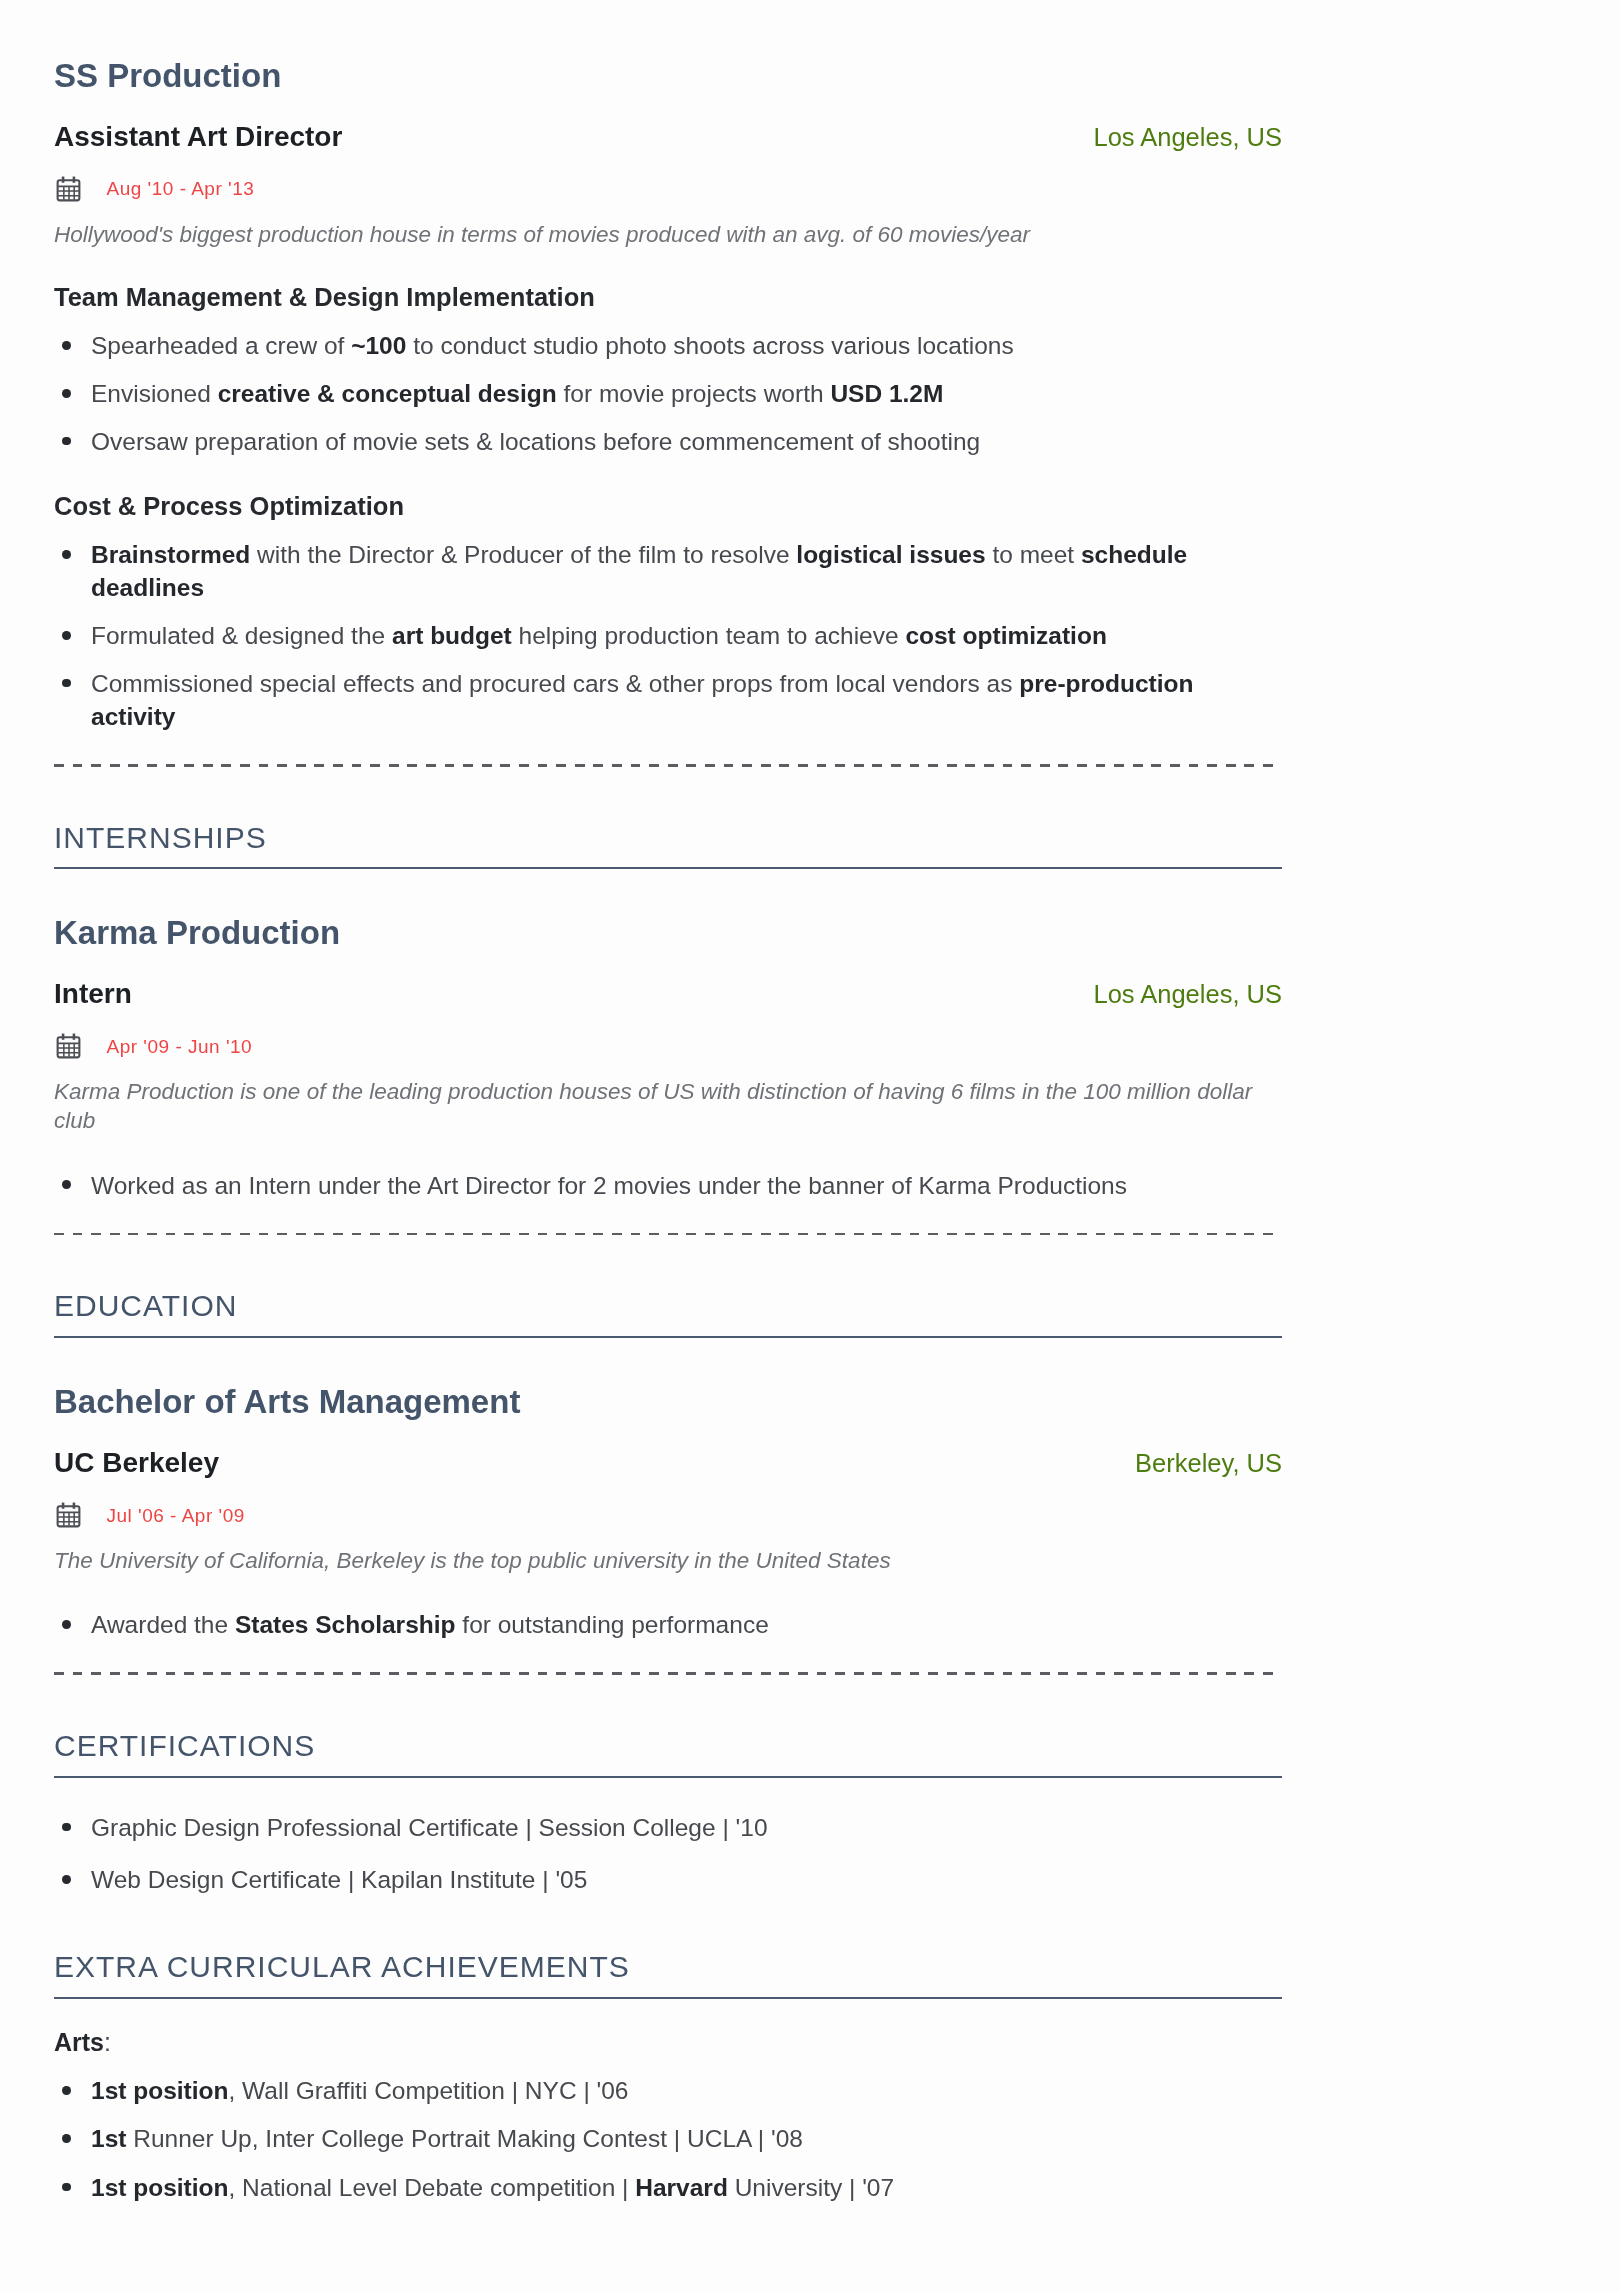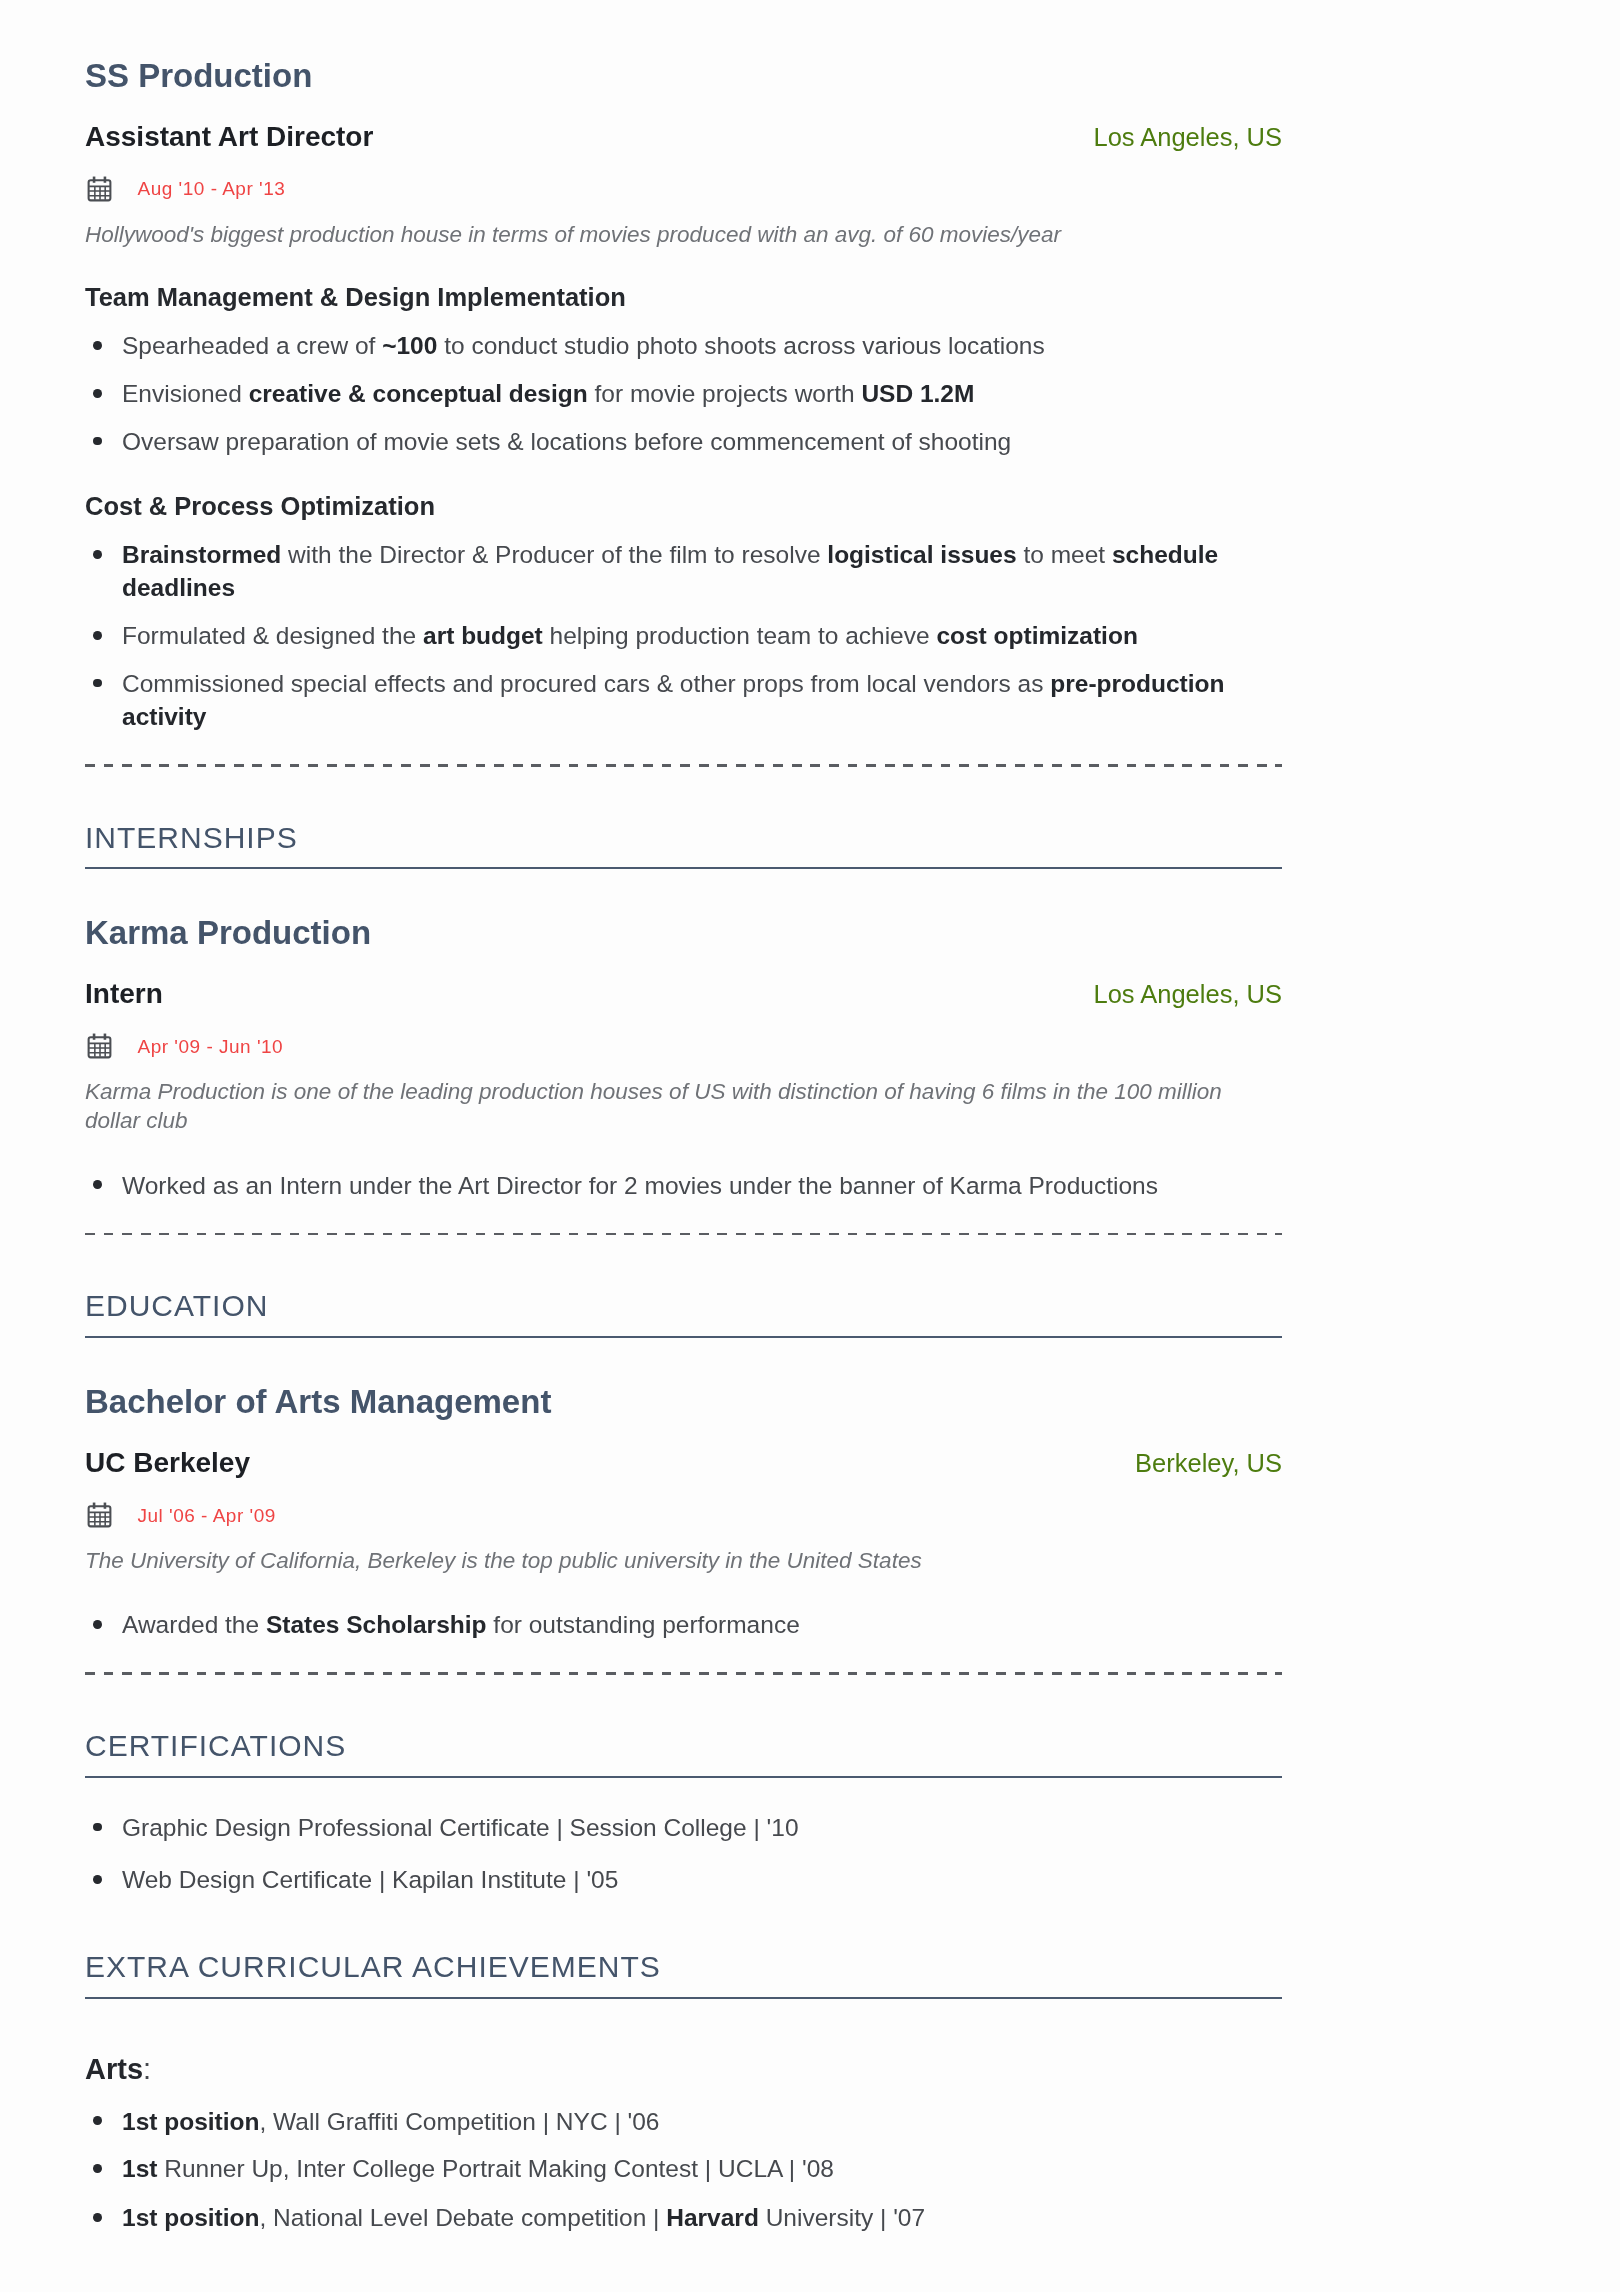--- a/index.html
+++ b/index.html
@@ -1,20 +1,20 @@
 <!DOCTYPE html>
 <html><head>
 <meta charset="utf-8">
 <style>
   * { margin:0; padding:0; box-sizing:border-box; }
   html,body { background:#fdfdfd; }
   .page {
     width:1388px; height:2293px; overflow:hidden;
     background:#fdfdfd;
-    padding:55px 106px 0 85px;
+    padding:55px 106px 0 54px;
     font-family:"Liberation Sans","DejaVu Sans",sans-serif;
     color:#46494e;
   }
   .company   { font-size:33px; line-height:1.25; font-weight:600; color:#44546a; margin-top:43px; }
   .entry-first .company { margin-top:0; }
   .title-row { display:flex; justify-content:space-between; align-items:baseline; margin-top:23.5px; }
   .jobtitle  { font-size:28px; font-weight:700; color:#1d2025; line-height:1.2; }
   .location  { font-size:25.5px; color:#4d7c0f; }
   .daterow   { display:flex; align-items:center; margin-top:21.6px; }
   .cal       { width:29px; height:29px; display:inline-block; }
@@ -27,21 +27,21 @@
   .bullet    { position:relative; padding-left:37px; font-size:24.5px; line-height:33px;
                margin-bottom:14.7px; color:#46494e; }
   .bullet::before { content:""; position:absolute; left:7.8px; top:11.8px; width:8.8px; height:8.8px;
                border-radius:50%; background:#26292e; }
   .bullets.spaced .bullet { margin-bottom:19.6px; }
   .b         { font-weight:700; color:#24272c; }
   .dashed    { border:none; height:2.9px; margin-top:31px;
                background:repeating-linear-gradient(to right,#5a5d62 0 9.8px,transparent 9.8px 18.6px); }
   .sectiontitle { font-size:30px; font-weight:400; color:#44546a; letter-spacing:1px;
                line-height:1.2; border-bottom:2.9px solid #4a5a70; padding-bottom:11.8px; margin-top:53px; }
-  .catlabel  { margin-top:52px; font-size:29px; line-height:1.3; color:#46494e; }
+  .catlabel  { margin-top:27px; font-size:25px; line-height:1.3; color:#46494e; }
 </style>
 </head>
 <body>
 
 <div class="page">
 
   <section class="entry entry-first">
     <h2 class="company">SS Production</h2>
     <div class="title-row">
       <h3 class="jobtitle">Assistant Art Director</h3>

